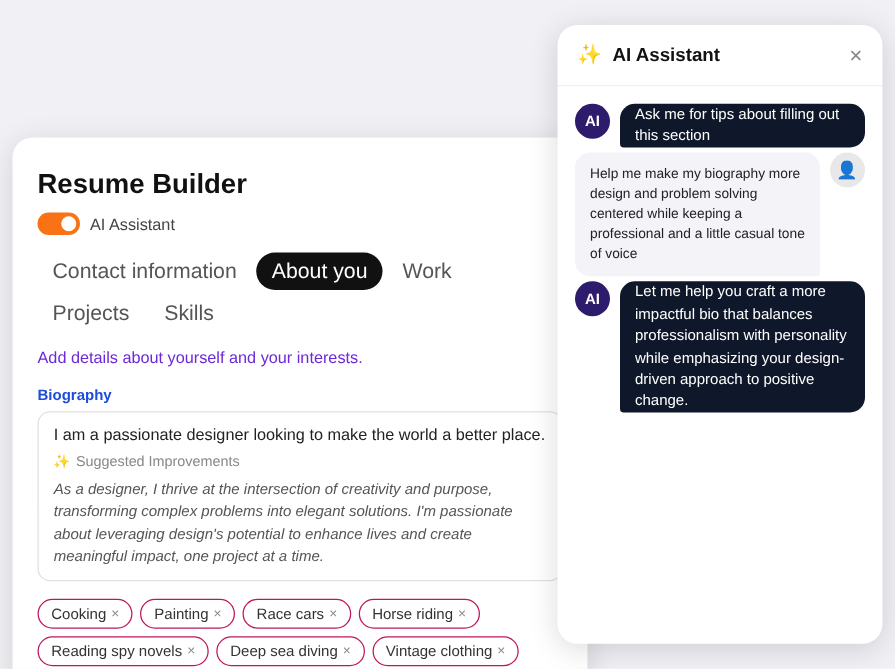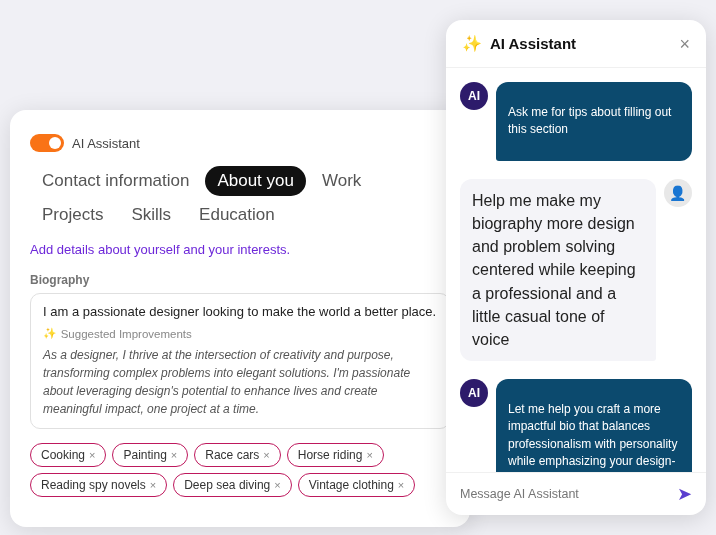--- a/index.html
+++ b/index.html
@@ -93,21 +93,21 @@
 
     .section-desc {
       font-size: 13px;
       color: #6d28d9;
       margin-bottom: 16px;
     }
 
     .field-label {
       font-size: 12px;
       font-weight: 600;
-      color: #737373;
+      color: #1d4ed8;
       margin-bottom: 6px;
     }
 
     .bio-box {
       border: 1px solid #e0e0e0;
       border-radius: 10px;
       padding: 10px 12px;
       margin-bottom: 14px;
     }
 
@@ -218,21 +218,21 @@
       cursor: pointer;
       line-height: 1;
     }
 
     .ai-messages {
       flex: 1;
       overflow-y: auto;
       padding: 14px 14px;
       display: flex;
       flex-direction: column;
-      gap: 18px;
+      gap: 4px;
     }
 
     .ai-bubble {
       display: flex;
       gap: 8px;
       align-items: flex-start;
     }
 
     .ai-avatar {
       width: 28px;
@@ -242,24 +242,24 @@
       flex-shrink: 0;
       display: flex;
       align-items: center;
       justify-content: center;
       font-size: 12px;
       color: #fff;
       font-weight: 700;
     }
 
     .ai-msg-text {
-      background: #0c4a6e;
+      background: #0f172a;
       color: #fff;
       border-radius: 12px 12px 12px 3px;
-      padding: 22px 12px;
+      padding: 0 12px;
       font-size: 12px;
       line-height: 1.45;
       flex: 1;
     }
 
     .user-bubble {
       flex-direction: row-reverse;
     }
 
     .user-avatar {
@@ -272,21 +272,21 @@
       align-items: center;
       justify-content: center;
       font-size: 14px;
     }
 
     .user-msg-text {
       background: #f4f4f8;
       color: #222;
       border-radius: 12px 12px 3px 12px;
       padding: 10px 12px;
-      font-size: 16px;
+      font-size: 11px;
       line-height: 1.45;
       flex: 1;
     }
 
     .ai-input-row {
       padding: 10px 14px;
       border-top: 1px solid #f0f0f0;
       display: flex;
       align-items: center;
       gap: 8px;
@@ -306,33 +306,33 @@
       border: none;
       cursor: pointer;
       color: #5b3fcf;
       font-size: 18px;
     }
   </style>
 </head>
 <body>
 
 <div class="resume-card">
+  <div class="resume-title">Resume Builder</div>
 
   <div class="ai-toggle-row">
     <div class="toggle-pill"></div>
     <span class="ai-toggle-label">AI Assistant</span>
   </div>
 
   <div class="nav-tabs">
     <button class="nav-tab">Contact information</button>
     <button class="nav-tab active">About you</button>
     <button class="nav-tab">Work</button>
     <button class="nav-tab">Projects</button>
     <button class="nav-tab">Skills</button>
-    <button class="nav-tab">Education</button>
   </div>
 
   <div class="section-desc">Add details about yourself and your interests.</div>
 
   <div class="field-label">Biography</div>
   <div class="bio-box">
     <div class="bio-text">I am a passionate designer looking to make the world a better place.</div>
     <div class="suggestions-label">
       <span>Suggested Improvements</span>
     </div>
@@ -393,17 +393,13 @@
       <div class="user-avatar">👤</div>
       <div class="user-msg-text">Help me make my biography more design and problem solving centered while keeping a professional and a little casual tone of voice</div>
     </div>
 
     <div class="ai-bubble">
       <div class="ai-avatar">AI</div>
       <div class="ai-msg-text">Let me help you craft a more impactful bio that balances professionalism with personality while emphasizing your design-driven approach to positive change.</div>
     </div>
   </div>
 
-  <div class="ai-input-row">
-    <input class="ai-input" type="text" placeholder="Message AI Assistant" style="">
-    <button class="ai-send-btn">➤</button>
-  </div>
 </div>
 
 </body></html>

